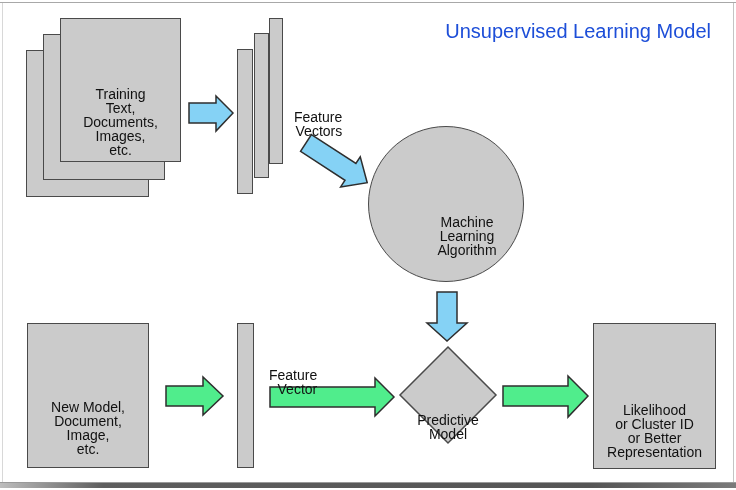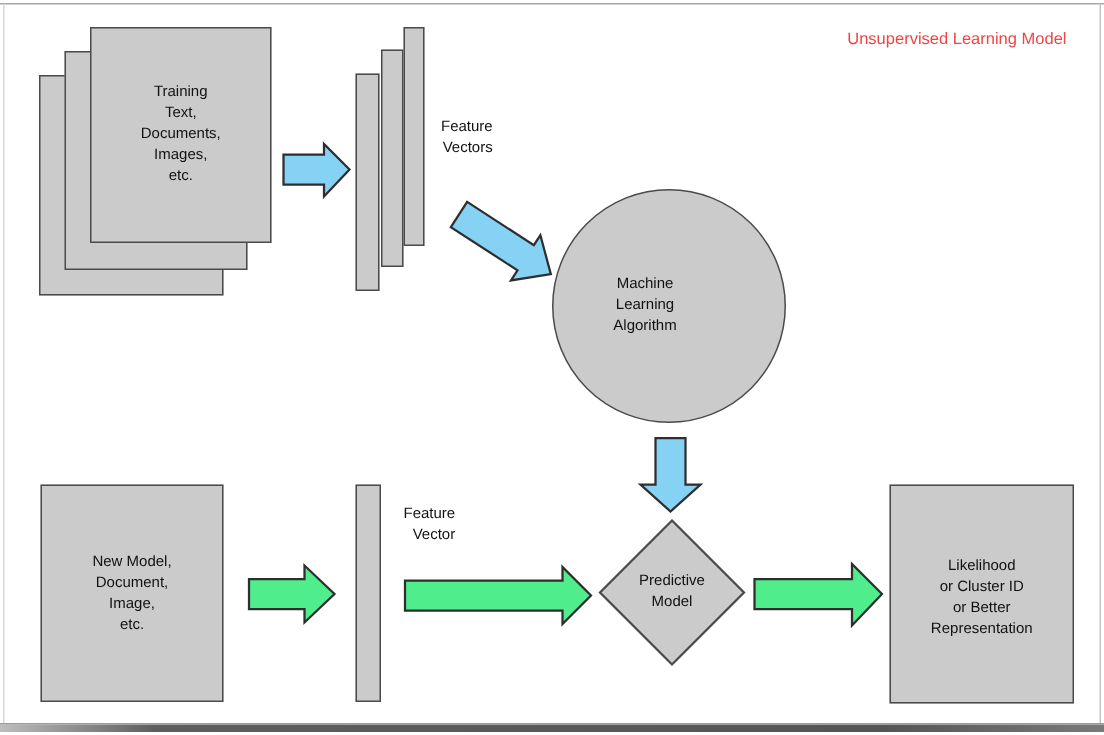--- a/index.html
+++ b/index.html
@@ -12,25 +12,25 @@
   .frame-left{position:absolute;left:2px;top:3px;width:1px;height:479px;background:#d8d8d8;}
   .frame-right{position:absolute;left:733px;top:3px;width:1px;height:479px;background:#c4c4c4;}
   .frame-bottom{position:absolute;left:0;top:482px;width:736px;height:6px;
     background:linear-gradient(to right,#bdbdbd 0%,#5e5e5e 14%,#555555 80%,#7a7a7a 100%);
     border-top:1px solid #9a9a9a;box-sizing:border-box;}
   
   .shape{position:absolute;box-sizing:border-box;background:var(--shape_fill,#cbcbcb);
     border:1.5px solid var(--shape_border,#4a4a4a);}
   .circle{border-radius:50%;}
   
-  .label{position:absolute;font-size:10px;line-height:14px;text-align:center;
-    white-space:pre-line;color:var(--text,#111);}
+  .label{position:absolute;font-size:14px;line-height:14px;text-align:center;
+    white-space:pre-line;color:var(--text,#111);margin-top:32px;}
   .label.boxed{display:flex;align-items:center;justify-content:center;}
   .label.left{text-align:right;}
-  .title{position:absolute;top:20px;right:25px;font-size:11px;color:#ef4444;}
+  .title{position:absolute;top:20px;right:25px;font-size:20px;color:#1d4ed8;}
   
   .overlay{position:absolute;left:0;top:0;}
   .arrow-blue{fill:var(--blue_arrow,#85d2f5);stroke:var(--arrow_border,#2e2e2e);stroke-width:1.5px;}
   .arrow-green{fill:var(--green_arrow,#50ed8c);stroke:var(--arrow_border,#2e2e2e);stroke-width:1.5px;}
   .diamond{fill:var(--shape_fill,#cbcbcb);stroke:var(--shape_border,#4a4a4a);stroke-width:1.5px;}
 </style>
 </head>
 <body>
 
 <div class="page">
@@ -66,21 +66,21 @@
     <polygon class="diamond" points="448,347 496,395 448,443 400,395"></polygon>
   </svg>
 
   <div class="label boxed" style="left:60px;top:18px;width:121px;height:144px;">Training
 Text,
 Documents,
 Images,
 etc.</div>
   <div class="label left" style="left:294px;top:78px;">Feature
 Vectors</div>
-  <div class="label boxed" style="left:352px;top:126px;width:156px;height:156px;">Machine
+  <div class="label boxed" style="left:389px;top:126px;width:156px;height:156px;">Machine
 Learning
 Algorithm</div>
   <div class="label boxed" style="left:27px;top:323px;width:122px;height:145px;">New Model,
 Document,
 Image,
 etc.</div>
   <div class="label left" style="left:269px;top:336px;">Feature
 Vector</div>
   <div class="label boxed" style="left:400px;top:347px;width:96px;height:96px;">Predictive
 Model</div>

